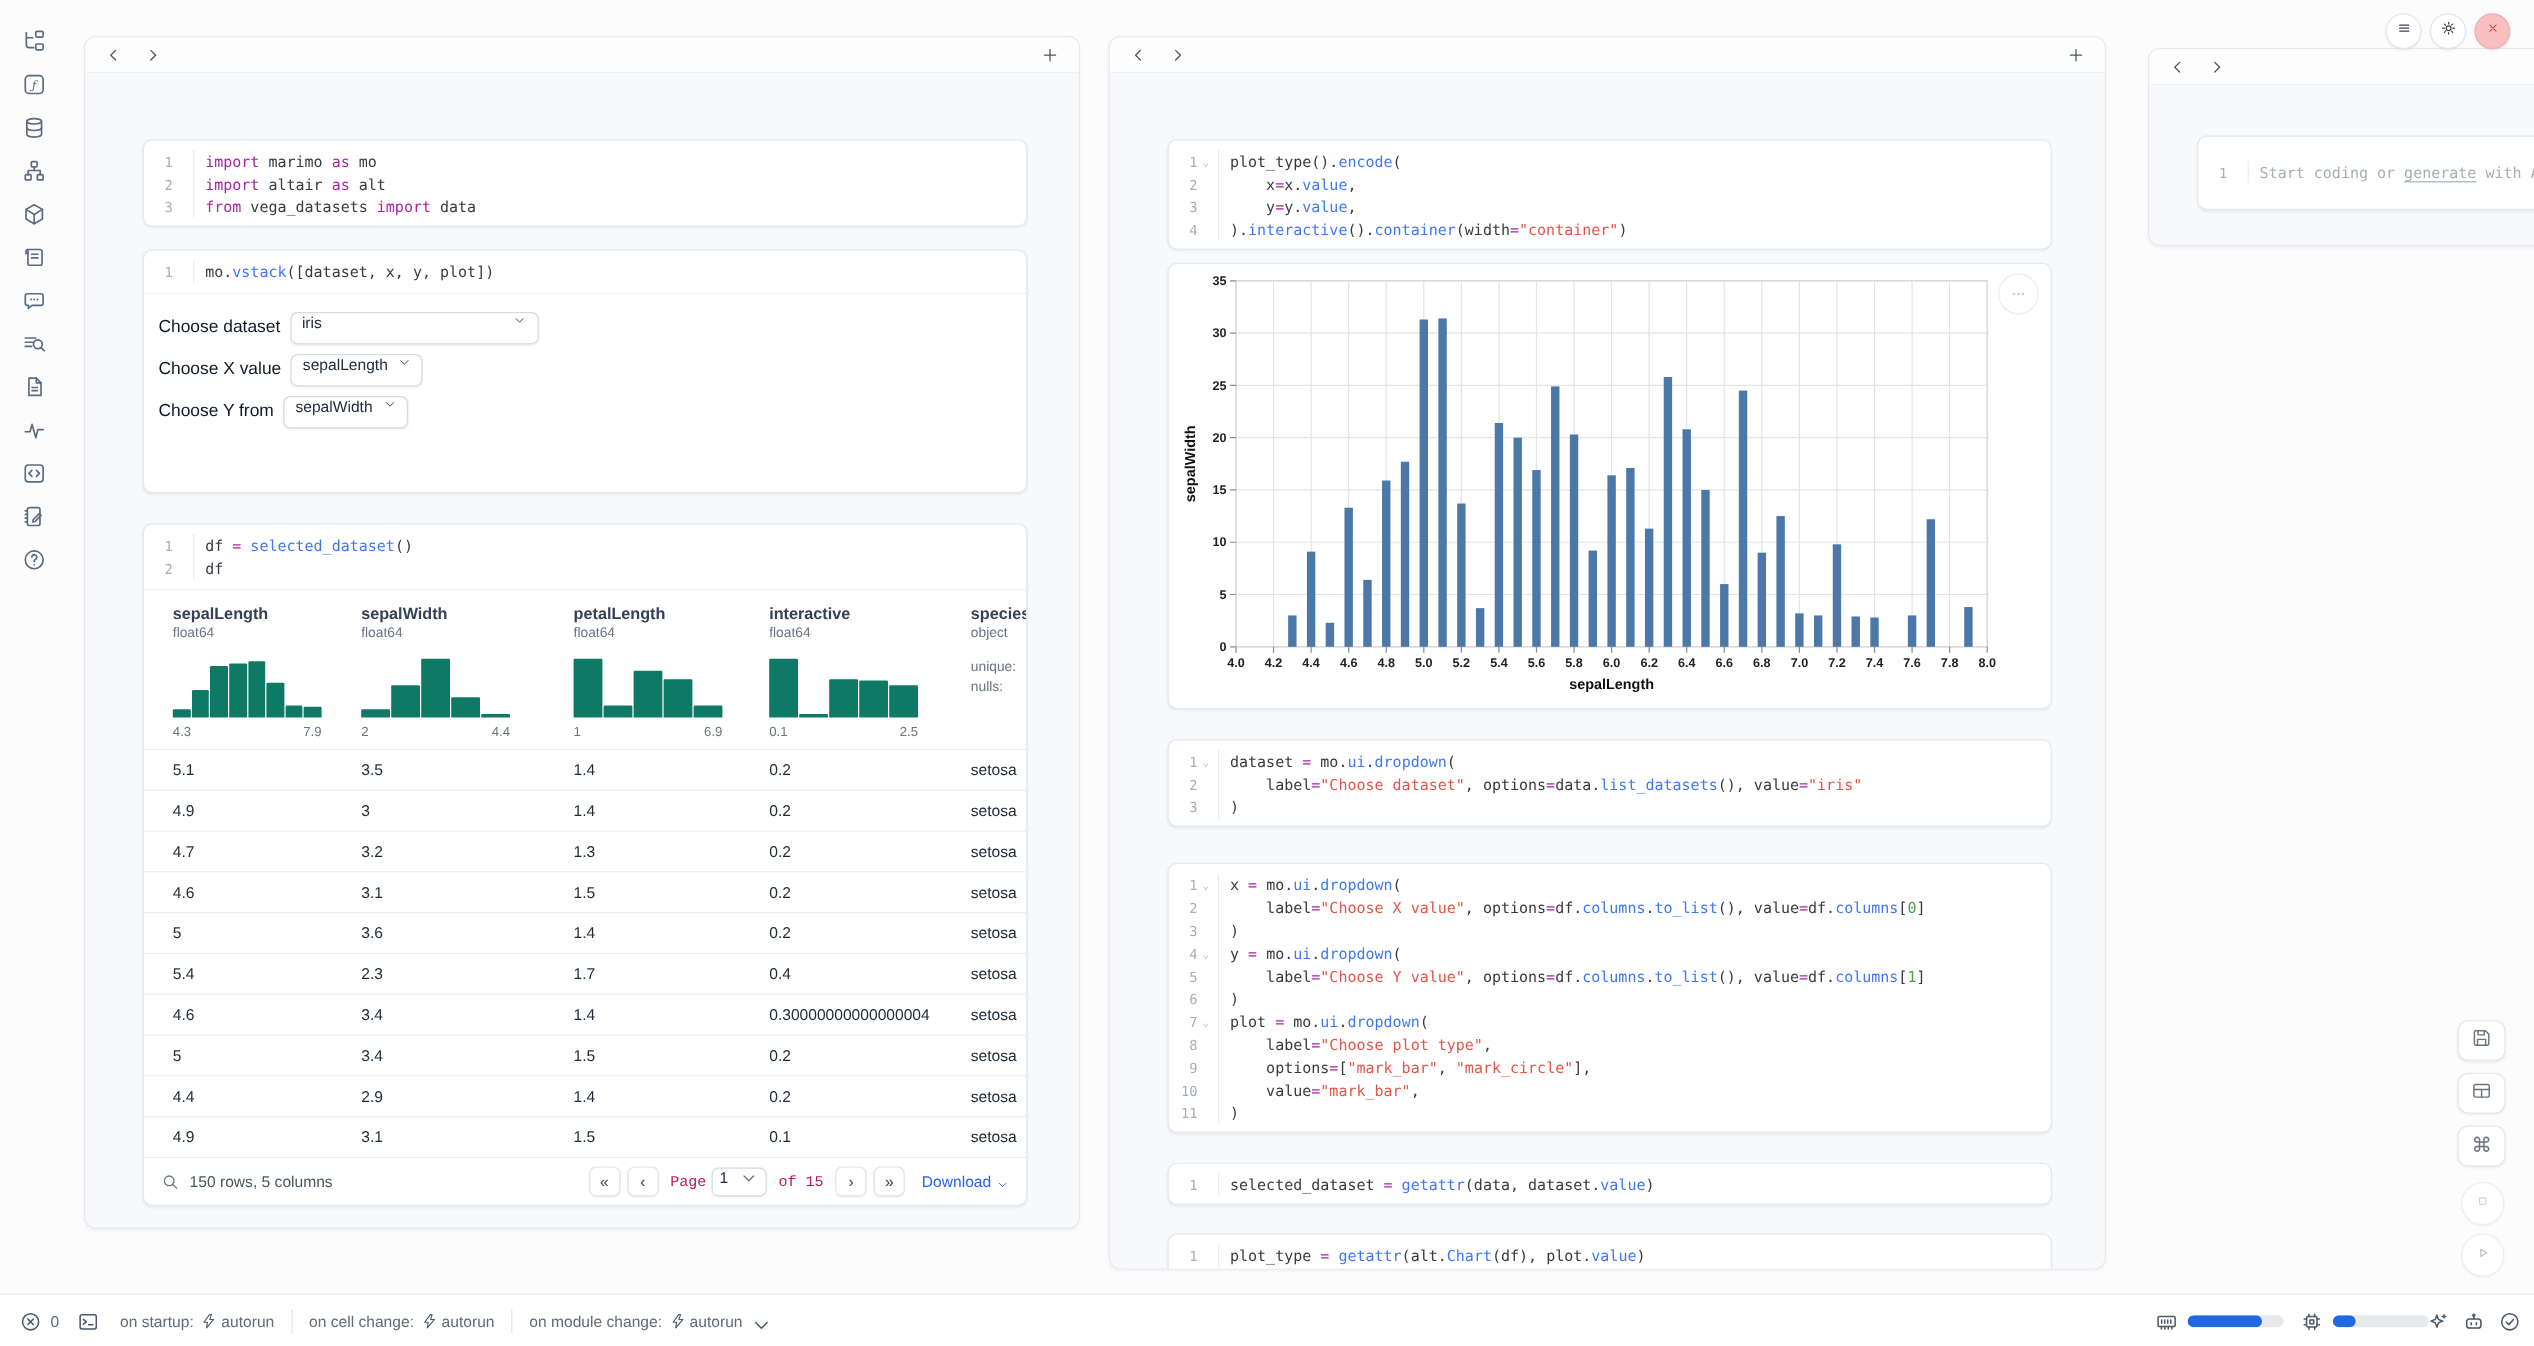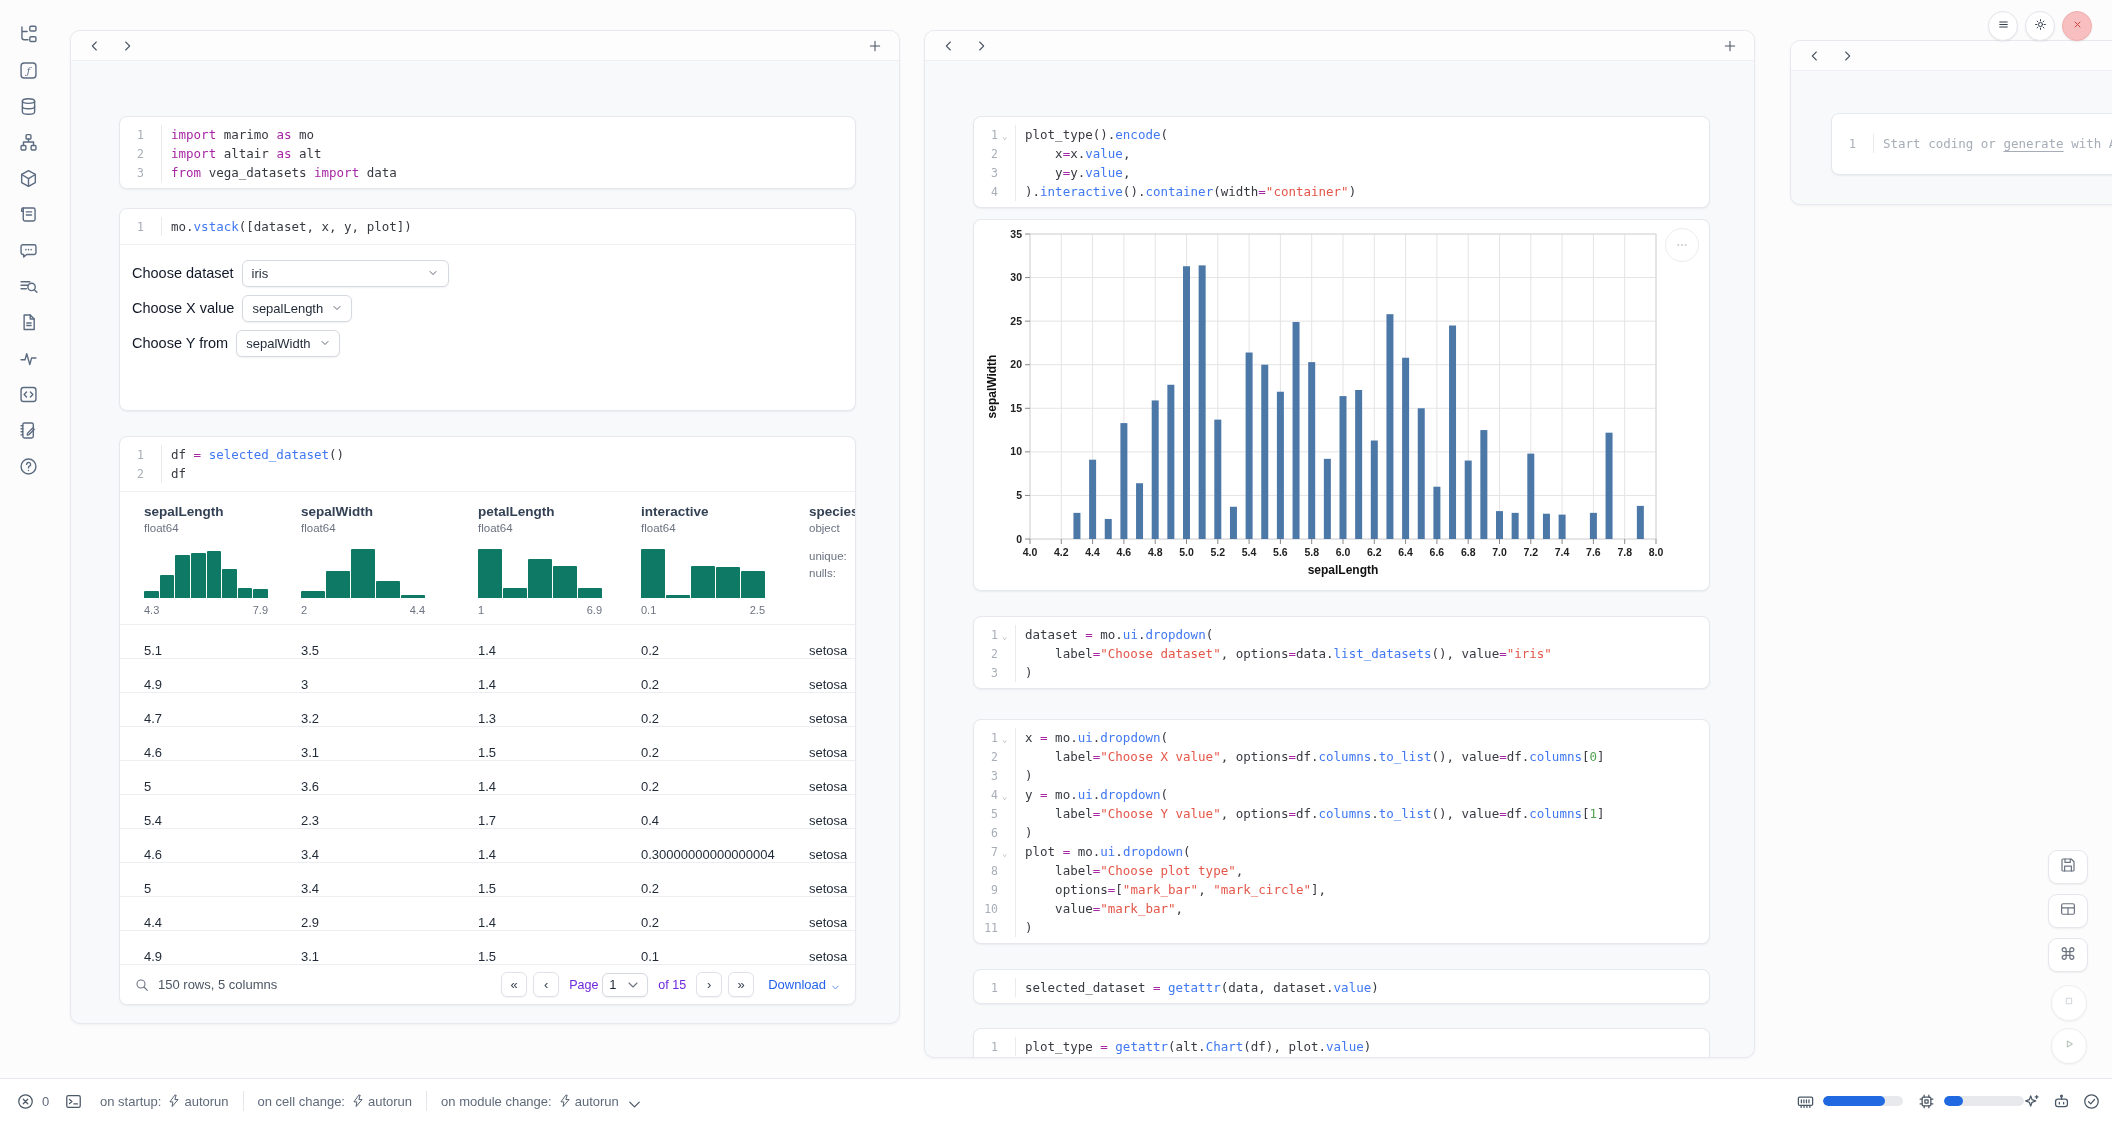--- a/index.html
+++ b/index.html
@@ -33,48 +33,48 @@
     border-right:1px solid #e8eaee; height:19px; }
   .gut span{ position:absolute; left:-2px; top:2px; }
   .ctext { padding-left:9px; color:#383a42; }
   .tk-kw { color:#a626a4; } .tk-op { color:#a626a4; } .tk-fn { color:#4078f2; }
   .tk-str { color:#e45649; } .tk-num { color:#50a14f; }
 
   
   .outarea { border-top:1px solid #eef0f3; padding:14px 0 6px 12px; }
   .ctlrow { display:flex; align-items:center; height:28px; margin-bottom:7px; }
   .ctlrow .lbl { font-size:14.5px; color:#111827; margin-right:8px; }
-  .fselect { display:inline-flex; align-items:center; justify-content:space-between;
+  .fselect { display:inline-flex; align-items:flex-start; justify-content:space-between;
     border:1px solid #d5d9e0; border-radius:6px; height:27px; padding:0 9px; background:#fff;
     box-shadow:0 1px 2px rgba(0,0,0,.06); font-size:13px; color:#1f2937; cursor:pointer; }
   .fselect .ic { width:12px; height:12px; color:#374151; margin-left:8px; }
   .fselect .ic svg{ width:12px; height:12px; }
 
   
   .thead { display:flex; padding:12px 0 8px 24px; overflow:hidden; }
   .tcol { flex:none; }
   .tcol .cname { font-size:13.5px; font-weight:bold; color:#334155; }
   .tcol .cdtype { font-size:11.5px; color:#6b7280; margin-top:3px; }
   .hist { width:124px; height:52px; display:flex; align-items:flex-end; gap:1px; margin-top:12px; }
   .hist div { flex:1; background:#0e7a66; border-radius:1px 1px 0 0; }
   .minmax { width:124px; display:flex; justify-content:space-between; font-size:11px;
     color:#6b7280; margin-top:6px; }
   .cmeta { font-size:11.5px; color:#6b7280; margin-top:14px; line-height:17px; }
-  .trow { display:flex; align-items:flex-end; height:34px; border-top:1px solid #eceef2;
+  .trow { display:flex; align-items:center; height:34px; border-top:1px solid #eceef2;
     padding-left:24px; font-size:13px; color:#1f2937; overflow:hidden; }
   .trow div { flex:none; }
   .tfoot { display:flex; align-items:center; height:40px; border-top:1px solid #eceef2;
     padding:0 14px 0 14px; }
   .tfoot .ic { width:16px; height:16px; color:#6b7280; }
   .tfoot .ic svg { width:16px; height:16px; }
   .tsummary { font-size:13px; color:#4b5563; margin-left:8px; }
   .pgbtn { width:26px; height:25px; border:1px solid #dfe2e8; border-radius:6px; background:#fff;
     box-shadow:0 1px 1px rgba(0,0,0,.05); display:flex; align-items:center; justify-content:center;
     font-size:13px; color:#374151; cursor:pointer; margin-left:6px; }
-  .pglabel { font-size:12.5px; color:#6d28d9; margin:0 4px 0 10px; }
+  .pglabel { font-size:12.5px; color:#be185d; margin:0 4px 0 10px;font-family:Liberation Mono, monospace; }
   .download { font-size:13px; color:#2563eb; margin-left:14px; display:flex; align-items:flex-end;
     cursor:pointer; }
   .download .ic { width:11px; height:11px; color:#2563eb; margin-left:4px; }
   .download .ic svg{ width:11px; height:11px; }
 
   
   #chart-card .optbtn { position:absolute; right:10px; top:8px; width:34px; height:34px;
     border:1px solid #ececee; border-radius:50%; background:#fff; display:flex; align-items:center;
     justify-content:center; color:#c6c9cd; cursor:pointer; }
   #chart-card .optbtn svg { width:16px; height:16px; }

